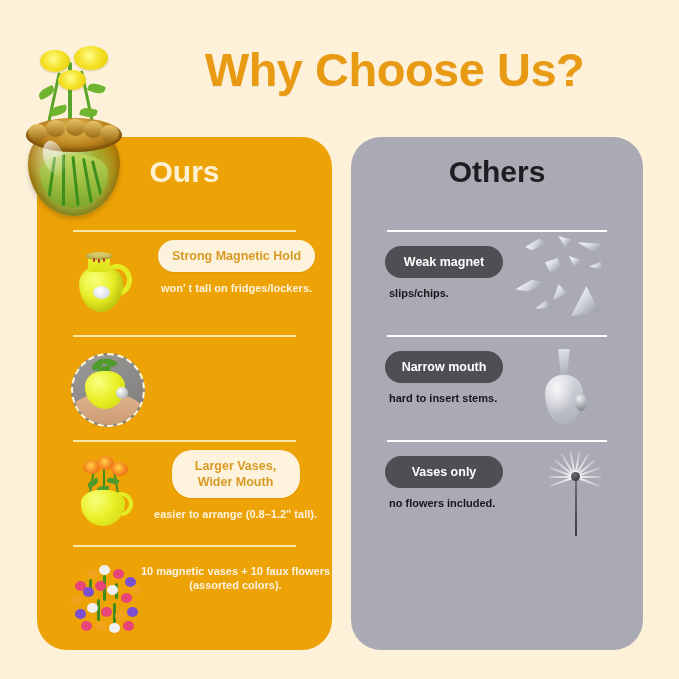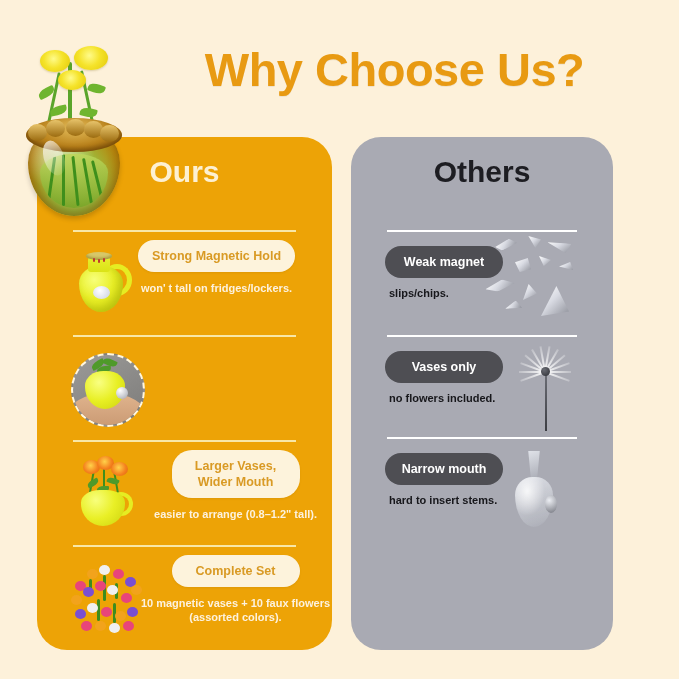--- a/index.html
+++ b/index.html
@@ -72,21 +72,21 @@
     background:linear-gradient(150deg, rgba(255,255,255,.75), rgba(255,255,255,0));
     border-radius:50%;
     transform:rotate(-18deg);
   }
 
   
   .panel{
     position:absolute;top:137px;height:513px;border-radius:30px;
   }
   .panel-ours{left:37px;width:295px;background:#eda306;}
-  .panel-others{left:351px;width:262px;background:#a9aab3;}
+  .panel-others{left:351px;width:292px;background:#a9aab3;}
 
   .col-head{
     position:absolute;top:18px;left:0;width:100%;
     text-align:center;font-size:30px;font-weight:bold;
   }
   .head-ours{color:#fdf0d2;}
   .head-others{color:#1d1d22;}
 
   
   .rows{position:absolute;left:0;top:93px;width:100%;}
@@ -96,21 +96,21 @@
     position:absolute;left:36px;width:calc(100% - 72px);height:2px;top:0;
   }
   .panel-ours .divider{background:#f8e7a7;}
   .panel-others .divider{background:#ffffff;}
 
   
   .ours-thumb{
     position:absolute;left:30px;top:16px;width:72px;height:72px;
   }
   .ours-text{
-    position:absolute;left:92px;top:10px;width:175px;text-align:center;
+    position:absolute;left:112px;top:10px;width:175px;text-align:center;
   }
   .pill-cream{
     display:inline-block;
     background:#fdf3dc;
     color:#d99a24;
     font-size:12.5px;font-weight:bold;
     border-radius:20px;
     padding:8px 14px;
     line-height:16px;
     min-width:128px;
@@ -416,21 +416,20 @@
             <div class="bq-f" style="left:32px;top:44px;background:#e8457a;"></div>
             <div class="bq-f" style="left:46px;top:48px;background:#f2a31c;"></div>
             <div class="bq-f" style="left:58px;top:44px;background:#7a4fd1;"></div>
             <div class="bq-f" style="left:12px;top:58px;background:#e8457a;"></div>
             <div class="bq-f" style="left:26px;top:58px;background:#f2a31c;"></div>
             <div class="bq-f" style="left:40px;top:60px;background:#f0f0f0;"></div>
             <div class="bq-f" style="left:54px;top:58px;background:#e8457a;"></div>
           </div>
         </div>
         <div class="ours-text wide">
-          <div class="pill-cream">Complete Set</div>
           <div class="ours-sub">
             <span>10 magnetic vases + 10 faux flowers</span><br>
             <span>(assorted colors).</span>
           </div>
         </div>
       </div>
 
     </div>
   </div>
 
@@ -452,20 +451,33 @@
             <div class="shard" style="left:58px;top:20px;width:12px;height:10px;clip-path:polygon(0 0,100% 40%,40% 100%);"></div>
             <div class="shard" style="left:78px;top:26px;width:14px;height:9px;clip-path:polygon(0 50%,80% 0,100% 90%);"></div>
             <div class="shard" style="left:4px;top:44px;width:30px;height:11px;clip-path:polygon(0 60%,60% 0,100% 50%,40% 100%);transform:rotate(-10deg);"></div>
             <div class="shard" style="left:42px;top:48px;width:14px;height:16px;clip-path:polygon(40% 0,100% 60%,0 100%);"></div>
             <div class="shard" style="left:60px;top:50px;width:28px;height:30px;clip-path:polygon(55% 0,100% 85%,0 100%);"></div>
             <div class="shard" style="left:24px;top:66px;width:16px;height:9px;clip-path:polygon(0 40%,80% 0,100% 100%);transform:rotate(-22deg);"></div>
           </div>
         </div>
       </div>
 
+
+      <div class="row">
+        <div class="divider"></div>
+        <div class="pill-dark">Narrow mouth</div>
+        <div class="others-sub">hard to insert stems.</div>
+        <div class="others-thumb">
+          <div class="narrow-vase">
+            <div class="nv-neck"></div>
+            <div class="nv-body"></div>
+            <div class="nv-mag"></div>
+          </div>
+        </div>
+      </div>
 
       <div class="row r-last">
         <div class="divider"></div>
         <div class="pill-dark">Vases only</div>
         <div class="others-sub">no flowers included.</div>
         <div class="others-thumb">
           <div class="dandelion">
             <div class="dd-stem"></div>
             <div class="dd-ray" style="transform:rotate(180deg);"></div>
             <div class="dd-ray" style="transform:rotate(200deg);"></div>
@@ -477,29 +489,16 @@
             <div class="dd-ray" style="transform:rotate(320deg);"></div>
             <div class="dd-ray" style="transform:rotate(340deg);"></div>
             <div class="dd-ray" style="transform:rotate(0deg);"></div>
             <div class="dd-ray" style="transform:rotate(20deg);"></div>
             <div class="dd-ray" style="transform:rotate(160deg);"></div>
             <div class="dd-core"></div>
           </div>
         </div>
       </div>
 
-      <div class="row">
-        <div class="divider"></div>
-        <div class="pill-dark">Narrow mouth</div>
-        <div class="others-sub">hard to insert stems.</div>
-        <div class="others-thumb">
-          <div class="narrow-vase">
-            <div class="nv-neck"></div>
-            <div class="nv-body"></div>
-            <div class="nv-mag"></div>
-          </div>
-        </div>
-      </div>
-
     </div>
   </div>
 
 </div>
 
 </body></html>

